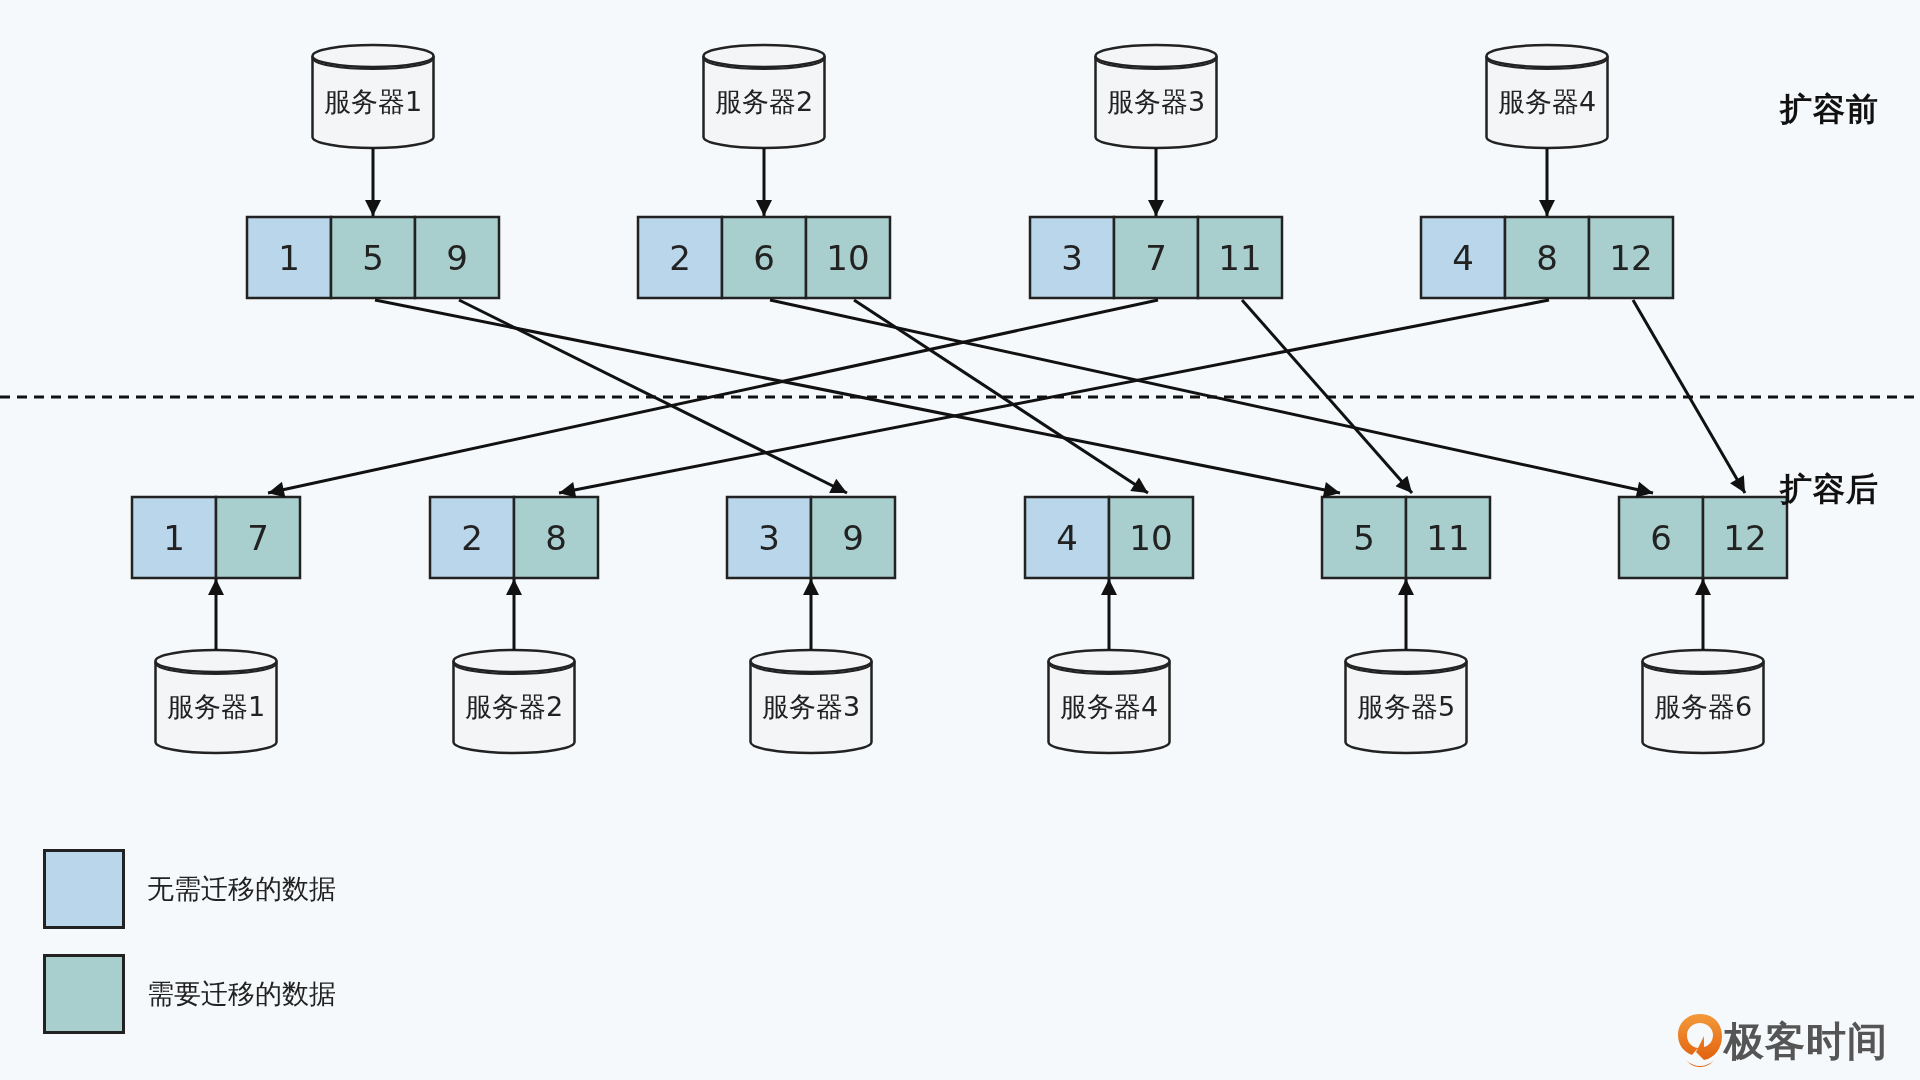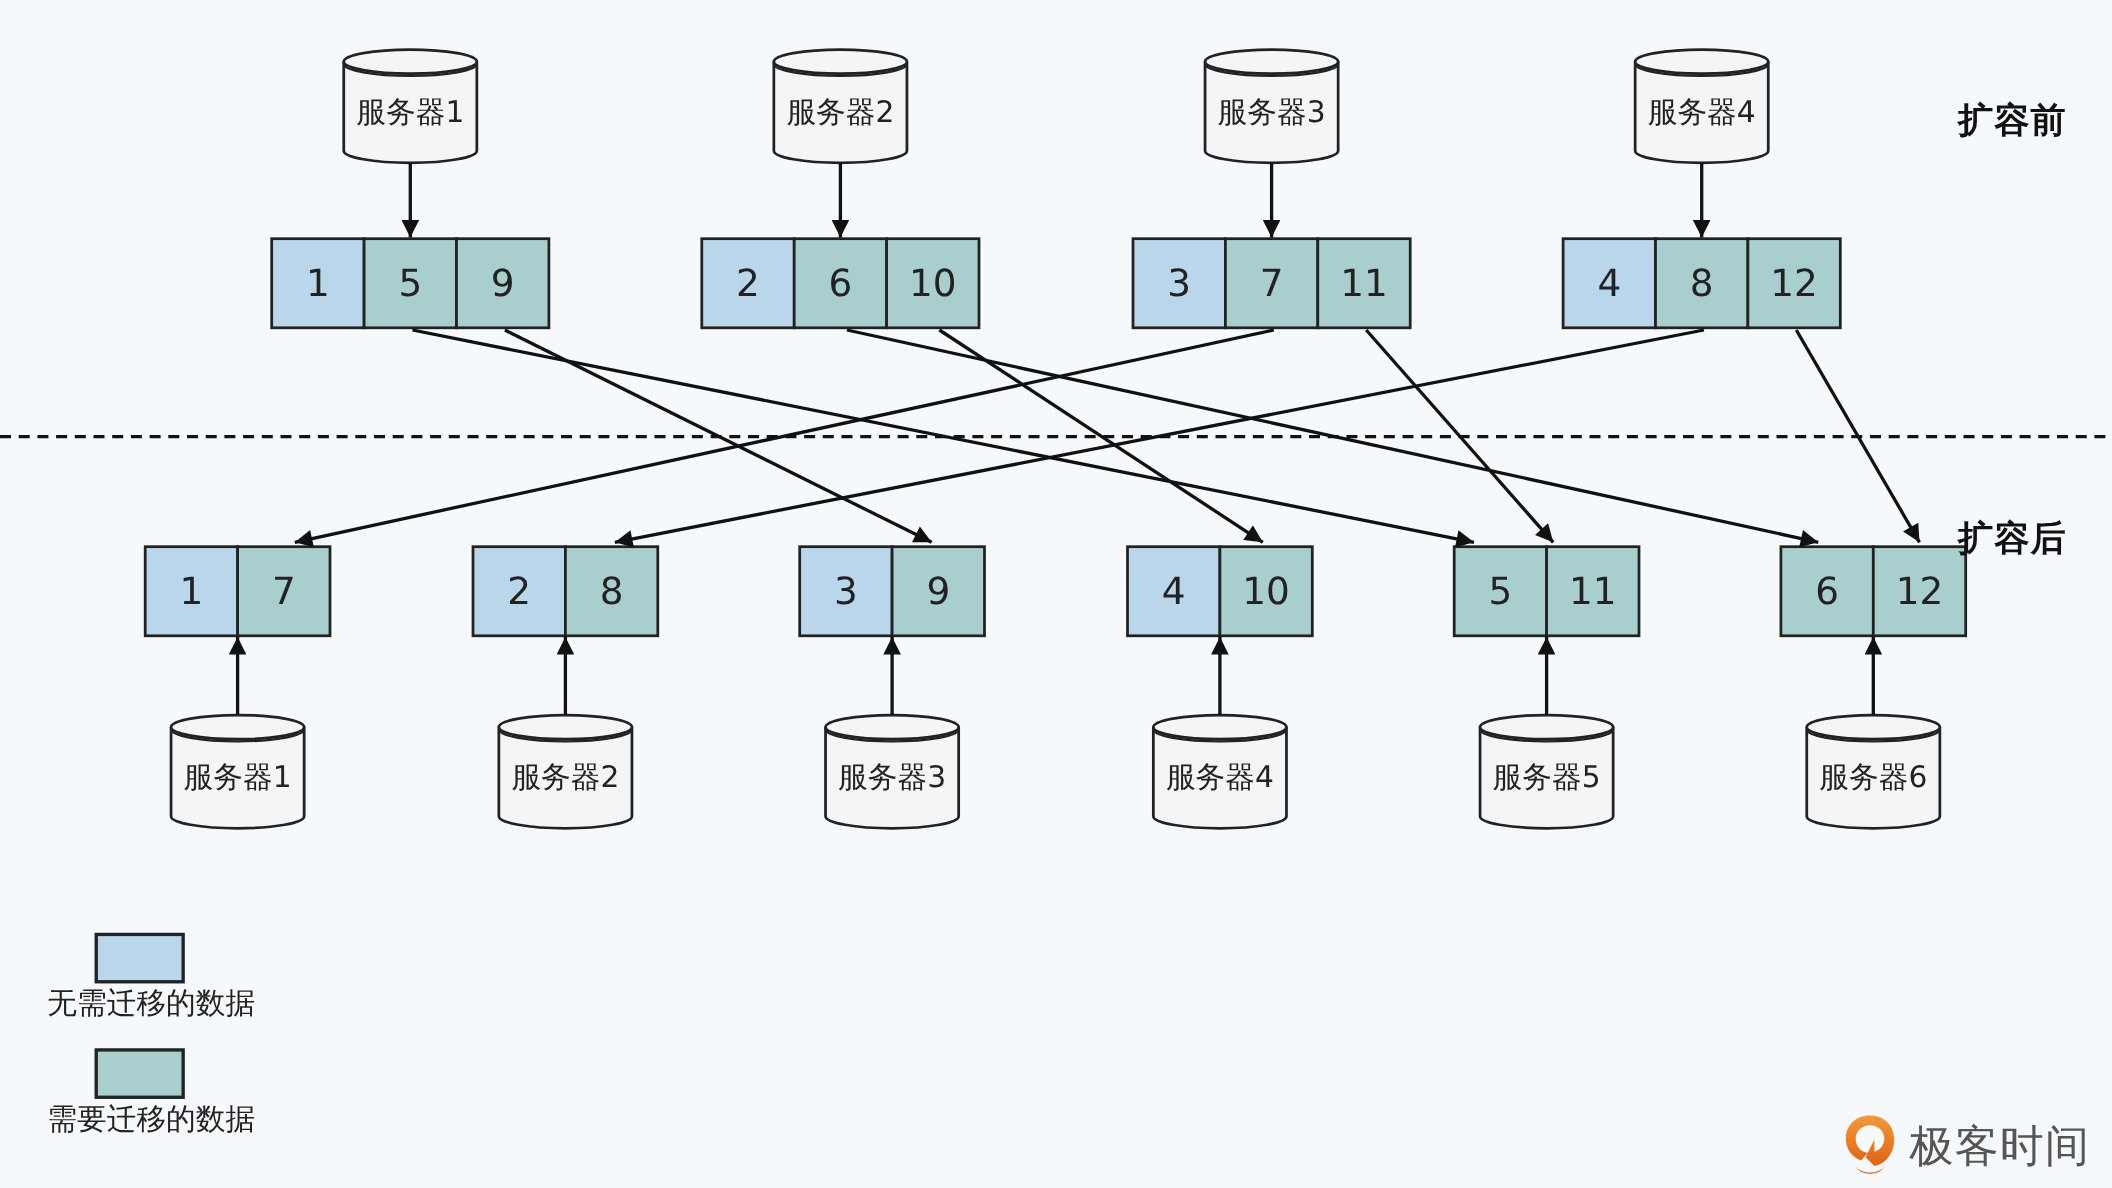--- a/index.html
+++ b/index.html
@@ -7,27 +7,27 @@
     width: 1920px; height: 1080px; overflow: hidden;
     background: #f6f9fb;
     font-family: "DejaVu Sans", "Liberation Sans", sans-serif;
     position: relative;
   }
   #diagram { position: absolute; left: 0; top: 0; }
   .phase-label {
     position: absolute; font-size: 32px; font-weight: bold; color: #111;
     letter-spacing: 1px;
   }
-  .legend-item { position: absolute; left: 43px; height: 82px; display: flex; align-items: center; flex-direction: column; }
+  .legend-item { position: absolute; left: 43px; height: 82px; display: flex; align-items: center; }
   .legend-swatch {
     width: 82px; height: 80px; border: 3px solid #222; box-sizing: border-box; margin-right: 22px;
   }
   .legend-text { font-size: 27px; color: #222; }
   .logo { position: absolute; left: 1676px; top: 1012px; display: flex; align-items: center; }
-  .logo-text { font-size: 40px; color: #555; margin-left: 12px; letter-spacing: 1px; font-weight: normal; }
+  .logo-text { font-size: 40px; color: #555; letter-spacing: 1px; font-weight: bold; }
   svg text { font-family: "DejaVu Sans", "Liberation Sans", sans-serif; }
 </style>
 </head>
 <body>
 
 <svg id="diagram" width="1920" height="1080">
   <defs>
     <marker id="arrowhead" markerWidth="10" markerHeight="10" refX="9" refY="5" orient="auto" markerUnits="userSpaceOnUse">
       <path d="M0,0 L10,5 L0,10 Z" fill="#111"></path>
     </marker>

